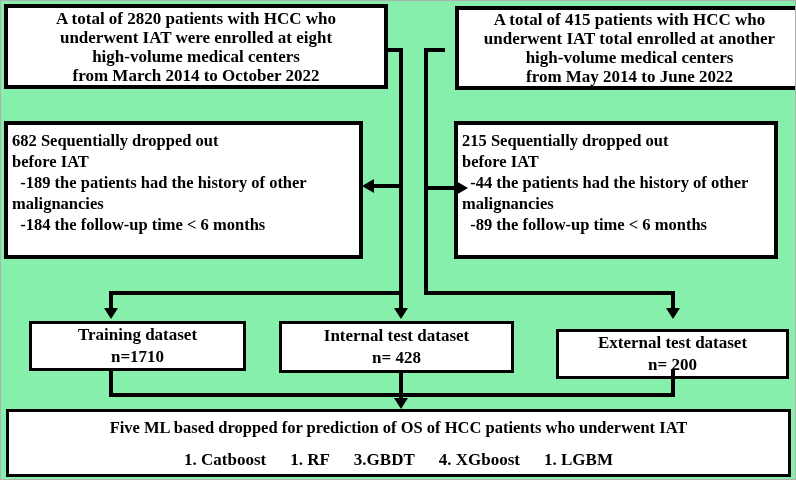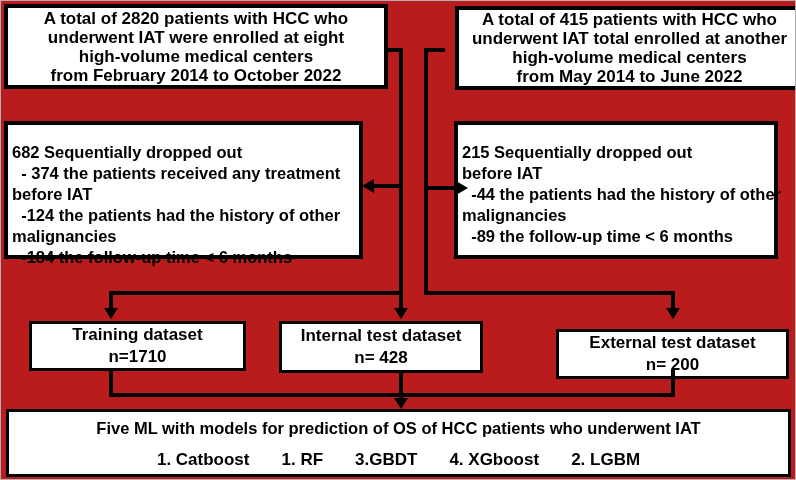--- a/index.html
+++ b/index.html
@@ -1,45 +1,45 @@
 <!DOCTYPE html>
 <html><head>
 <meta charset="utf-8">
 <style>
   html,body{margin:0;padding:0;background:#fff;}
   #canvas{
     position:relative;
     width:796px;height:480px;
-    background:#b91c1c;
+    background:#86efac;
     border:1px solid #b0b0b0;
     box-sizing:border-box;
-    font-family:Liberation Sans, sans-serif;
+    font-family:Liberation Serif, serif;
     font-weight:700;
     color:#000;
     overflow:hidden;
   }
   .box{
     position:absolute;
     background:#fff;
     border:4px solid #000;
     box-sizing:border-box;
     display:flex;
     flex-direction:column;
   }
   .box.center{justify-content:center;align-items:center;text-align:center;}
-  .box.leftalign{justify-content:flex-start;align-items:flex-start;text-align:left;padding:17px 4px;}
+  .box.leftalign{justify-content:flex-start;align-items:flex-start;text-align:left;padding:5px 4px;}
   .box.thin{border-width:3px;}
   .ln{white-space:pre;}
   .enroll .ln{font-size:17px;line-height:19px;}
   .dropout .ln{font-size:16.5px;line-height:21px;}
   .dataset .ln{font-size:17px;line-height:22px;}
   .models-title{font-size:16.5px;line-height:18px;margin-top:7px;text-align:center;}
   .models-row{
     display:flex;justify-content:center;align-items:center;
-    gap:32px;margin-top:13px;font-size:17px;
+    gap:24px;margin-top:13px;font-size:17px;
   }
   .hline,.vline{position:absolute;background:#000;}
   .arr-down{position:absolute;width:0;height:0;
     border-left:7px solid transparent;border-right:7px solid transparent;
     border-top:11px solid #000;}
   .arr-left{position:absolute;width:0;height:0;
     border-top:7px solid transparent;border-bottom:7px solid transparent;
     border-right:12px solid #000;}
   .arr-right{position:absolute;width:0;height:0;
     border-top:7px solid transparent;border-bottom:7px solid transparent;
@@ -47,70 +47,69 @@
 </style>
 </head>
 <body>
 
 <div id="canvas">
 
   <div class="box center enroll" style="left:3px;top:3px;width:384px;height:85px;">
     <div class="ln">A total of 2820 patients with HCC who</div>
     <div class="ln">underwent IAT were enrolled at eight</div>
     <div class="ln">high-volume medical centers</div>
-    <div class="ln">from February 2014 to October 2022</div>
+    <div class="ln">from March 2014 to October 2022</div>
   </div>
 
   <div class="box center enroll" style="left:454px;top:5px;width:349px;height:84px;">
     <div class="ln">A total of 415 patients with HCC who</div>
     <div class="ln">underwent IAT total enrolled at another</div>
     <div class="ln">high-volume medical centers</div>
     <div class="ln">from May 2014 to June 2022</div>
   </div>
 
   <div class="box leftalign dropout" style="left:3px;top:120px;width:359px;height:138px;">
     <div class="ln">682 Sequentially dropped out</div>
-    <div class="ln">  - 374 the patients received any treatment</div>
     <div class="ln">before IAT</div>
-    <div class="ln">  -124 the patients had the history of other</div>
+    <div class="ln">  -189 the patients had the history of other</div>
     <div class="ln">malignancies</div>
     <div class="ln">  -184 the follow-up time &lt; 6 months</div>
   </div>
 
   <div class="box leftalign dropout" style="left:453px;top:120px;width:324px;height:138px;">
     <div class="ln">215 Sequentially dropped out</div>
     <div class="ln">before IAT</div>
     <div class="ln">  -44 the patients had the history of other</div>
     <div class="ln">malignancies</div>
     <div class="ln">  -89 the follow-up time &lt; 6 months</div>
   </div>
 
   <div class="box center thin dataset" style="left:3px;top:320px;width:217px;height:50px;margin-left:25px;">
     <div class="ln">Training dataset</div>
     <div class="ln">n=1710</div>
   </div>
 
-  <div class="box center thin dataset" style="left:278px;top:320px;width:204px;height:52px;">
+  <div class="box center thin dataset" style="left:278px;top:320px;width:235px;height:52px;">
     <div class="ln">Internal test dataset</div>
     <div class="ln">n= 428</div>
   </div>
 
   <div class="box center thin dataset" style="left:555px;top:320px;width:233px;height:50px;margin-top:8px;">
     <div class="ln">External test dataset</div>
     <div class="ln">n= 200</div>
   </div>
 
   <div class="box thin" style="left:5px;top:408px;width:785px;height:68px;">
-    <div class="models-title">Five ML with models for prediction of OS of HCC patients who underwent IAT</div>
+    <div class="models-title">Five ML based dropped for prediction of OS of HCC patients who underwent IAT</div>
     <div class="models-row">
       <span class="ln">1. Catboost</span>
       <span class="ln">1. RF</span>
       <span class="ln">3.GBDT</span>
       <span class="ln">4. XGboost</span>
-      <span class="ln">2. LGBM</span>
+      <span class="ln">1. LGBM</span>
     </div>
   </div>
 
   <div class="hline" style="left:385px;top:47px;width:15px;height:4px;"></div>
   <div class="vline" style="left:398px;top:47px;width:4px;height:261px;"></div>
   <div class="arr-down" style="left:393px;top:307px;"></div>
 
   <div class="hline" style="left:425px;top:47px;width:19px;height:4px;"></div>
   <div class="vline" style="left:423px;top:47px;width:4px;height:247px;"></div>
 

